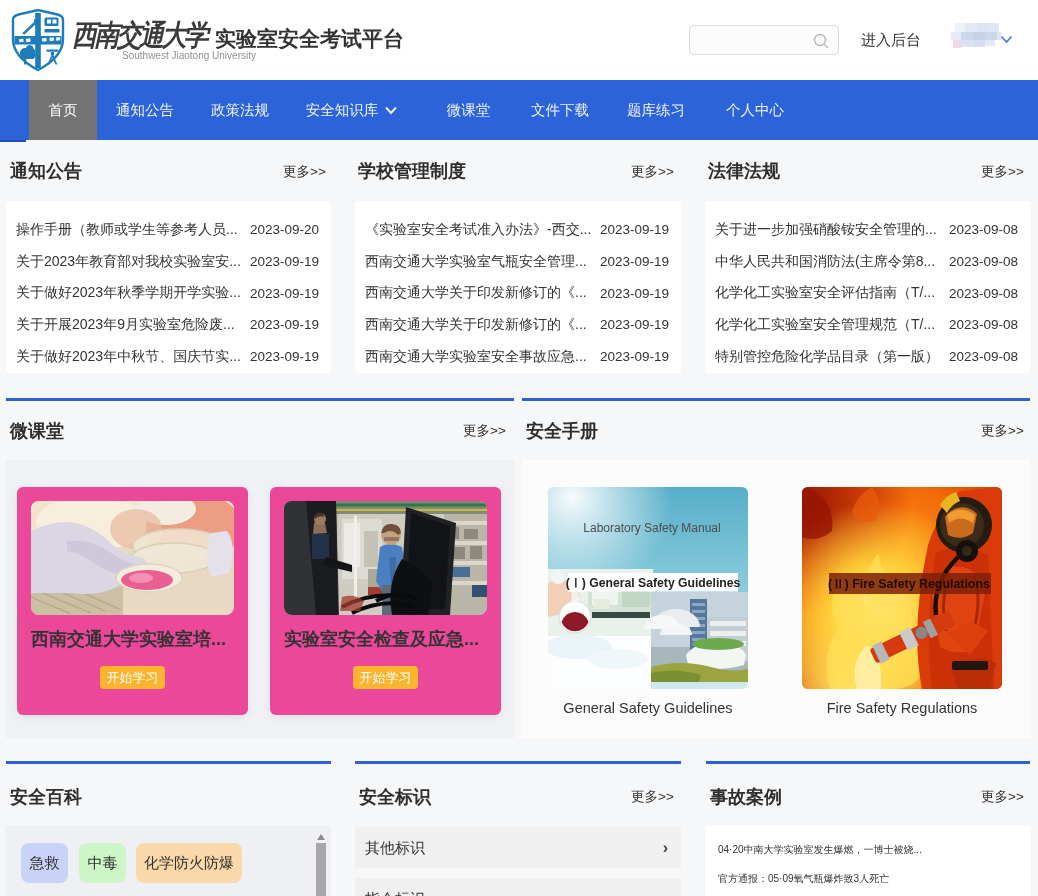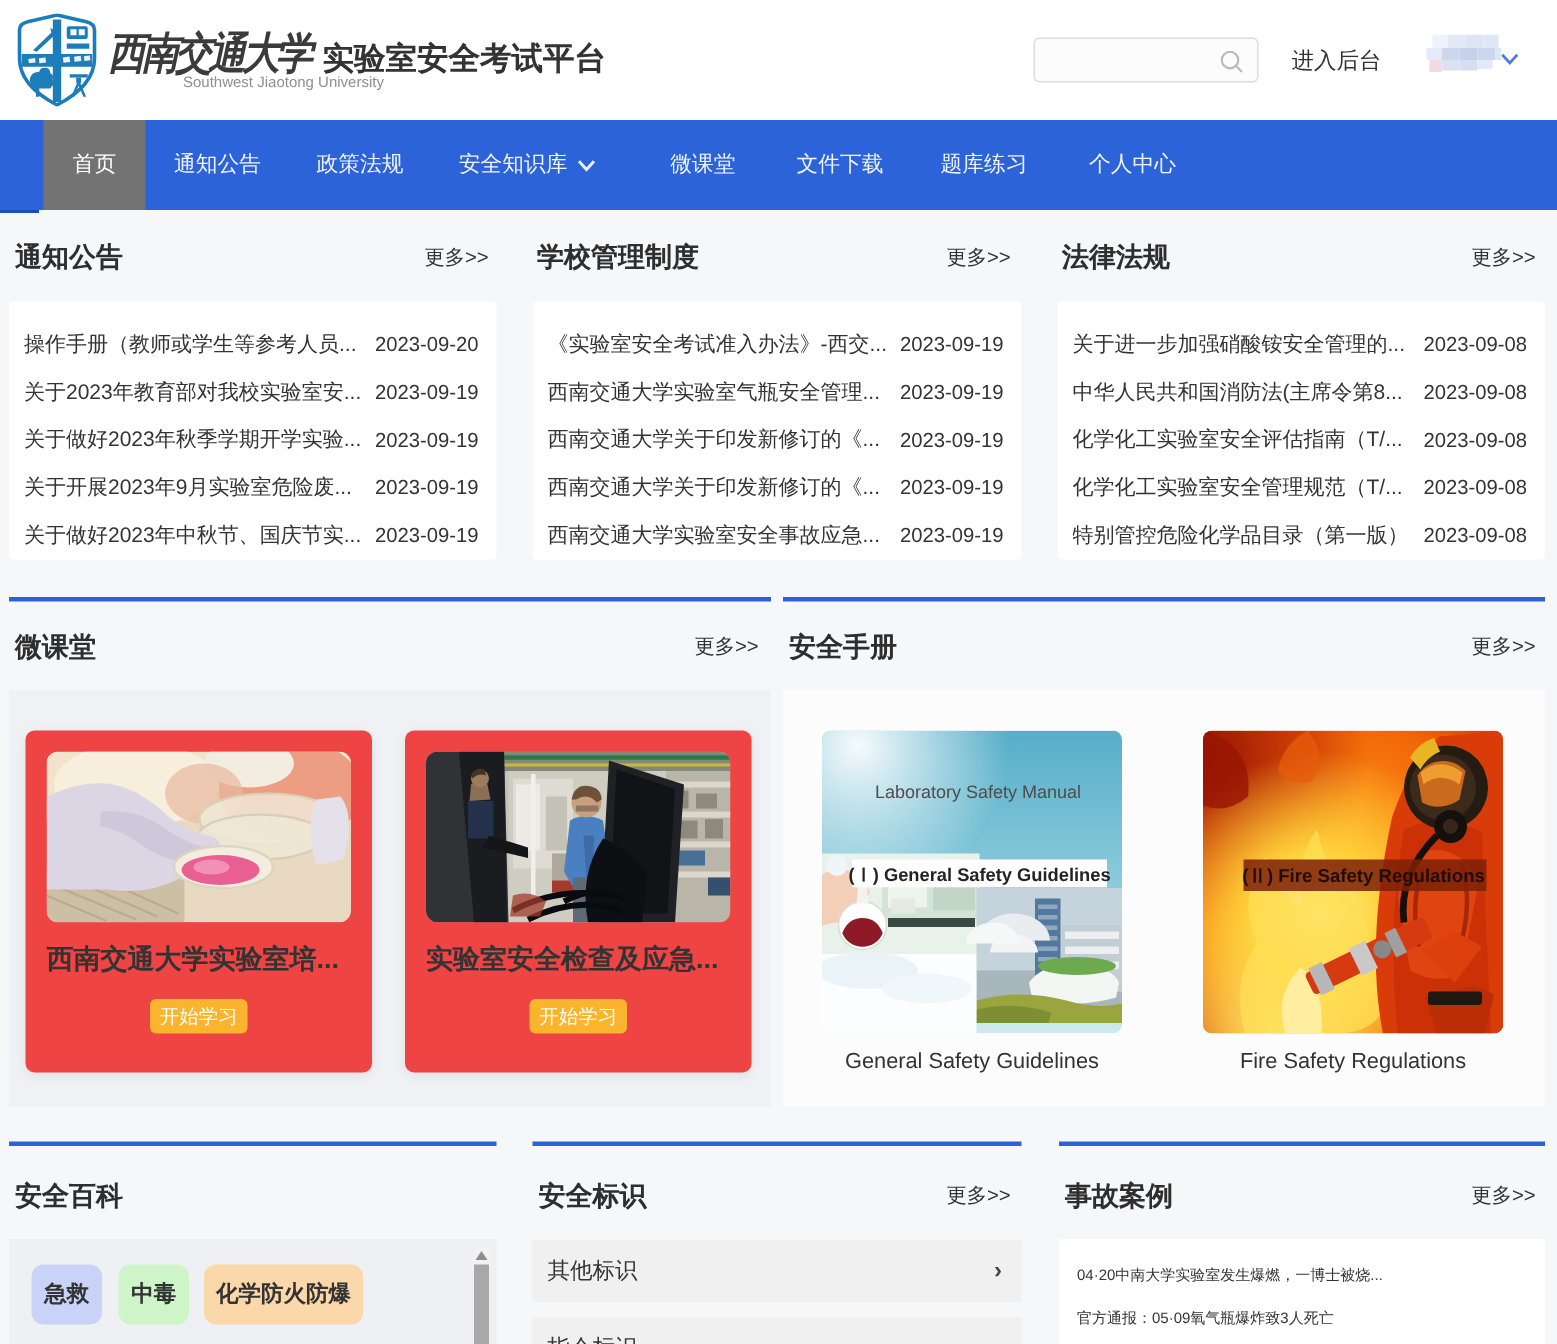--- a/index.html
+++ b/index.html
@@ -28,33 +28,33 @@
 .more{position:absolute;font-size:13.5px;color:#333;white-space:nowrap;}
 
 .listcard{position:absolute;top:201px;height:172px;background:#fff;border-radius:3px;padding:13px 12px 0 10px;}
 .listcard .row{height:31.7px;display:flex;align-items:center;font-size:14px;color:#333;}
 .listcard .t{flex:1;overflow:hidden;white-space:nowrap;text-overflow:ellipsis;padding-right:8px;}
 .listcard .d{flex:none;font-size:13.5px;color:#333;}
 
 .bluebar{position:absolute;height:3px;background:#2b62d6;}
 #panel1{position:absolute;left:6px;top:460px;width:508px;height:278px;background:#f0f1f4;}
 #panel2{position:absolute;left:522px;top:460px;width:508px;height:278px;background:#fcfcfd;}
-.vcard{position:absolute;top:487px;width:231px;height:228px;background:#ef4444;border-radius:6px;
+.vcard{position:absolute;top:487px;width:231px;height:228px;background:#ec4899;border-radius:6px;
  box-shadow:0 2px 8px rgba(0,0,0,.07);}
 .vphoto{position:absolute;left:14px;top:14px;width:203px;height:114px;border-radius:8px;overflow:hidden;}
 .vtitle{position:absolute;left:14px;top:140px;width:203px;font-size:18px;font-weight:bold;color:#333;
  white-space:nowrap;overflow:hidden;}
 .vbtn{position:absolute;left:83px;top:179px;width:65px;height:23px;background:#fbb42d;border-radius:4px;
  color:#fff;font-size:13px;text-align:center;line-height:23px;}
 .mimg{position:absolute;top:487px;width:200px;height:202px;border-radius:6px;overflow:hidden;}
 .mcap{position:absolute;top:700px;width:200px;text-align:center;font-size:14.5px;color:#333;}
 
 #bk-card{position:absolute;left:6px;top:826px;width:325px;height:70px;background:#eef0f3;}
 .tag{position:absolute;top:17px;height:40px;border-radius:8px;font-size:15px;color:#333;
- text-align:center;line-height:40px;font-weight:bold;}
+ text-align:center;line-height:40px;}
 #sb-track{position:absolute;right:5px;top:6px;width:10px;height:64px;background:#f2f2f2;}
 #sb-thumb{position:absolute;right:5px;top:17px;width:10px;height:53px;background:#a8a8a8;}
 .signrow{position:absolute;left:355px;width:326px;height:41px;background:#f0f0f0;
  font-size:15px;color:#333;line-height:41px;padding-left:10px;}
 .signrow .chev{position:absolute;right:13px;top:0;color:#444;font-size:16px;font-weight:bold;}
 #case-card{position:absolute;left:706px;top:826px;width:324px;height:70px;background:#fff;padding:9px 12px 0 12px;}
 #case-card .crow{height:29px;display:flex;align-items:center;font-size:10px;color:#333;}
 #case-card .crow span{overflow:hidden;white-space:nowrap;text-overflow:ellipsis;}
 </style>
 </head>

